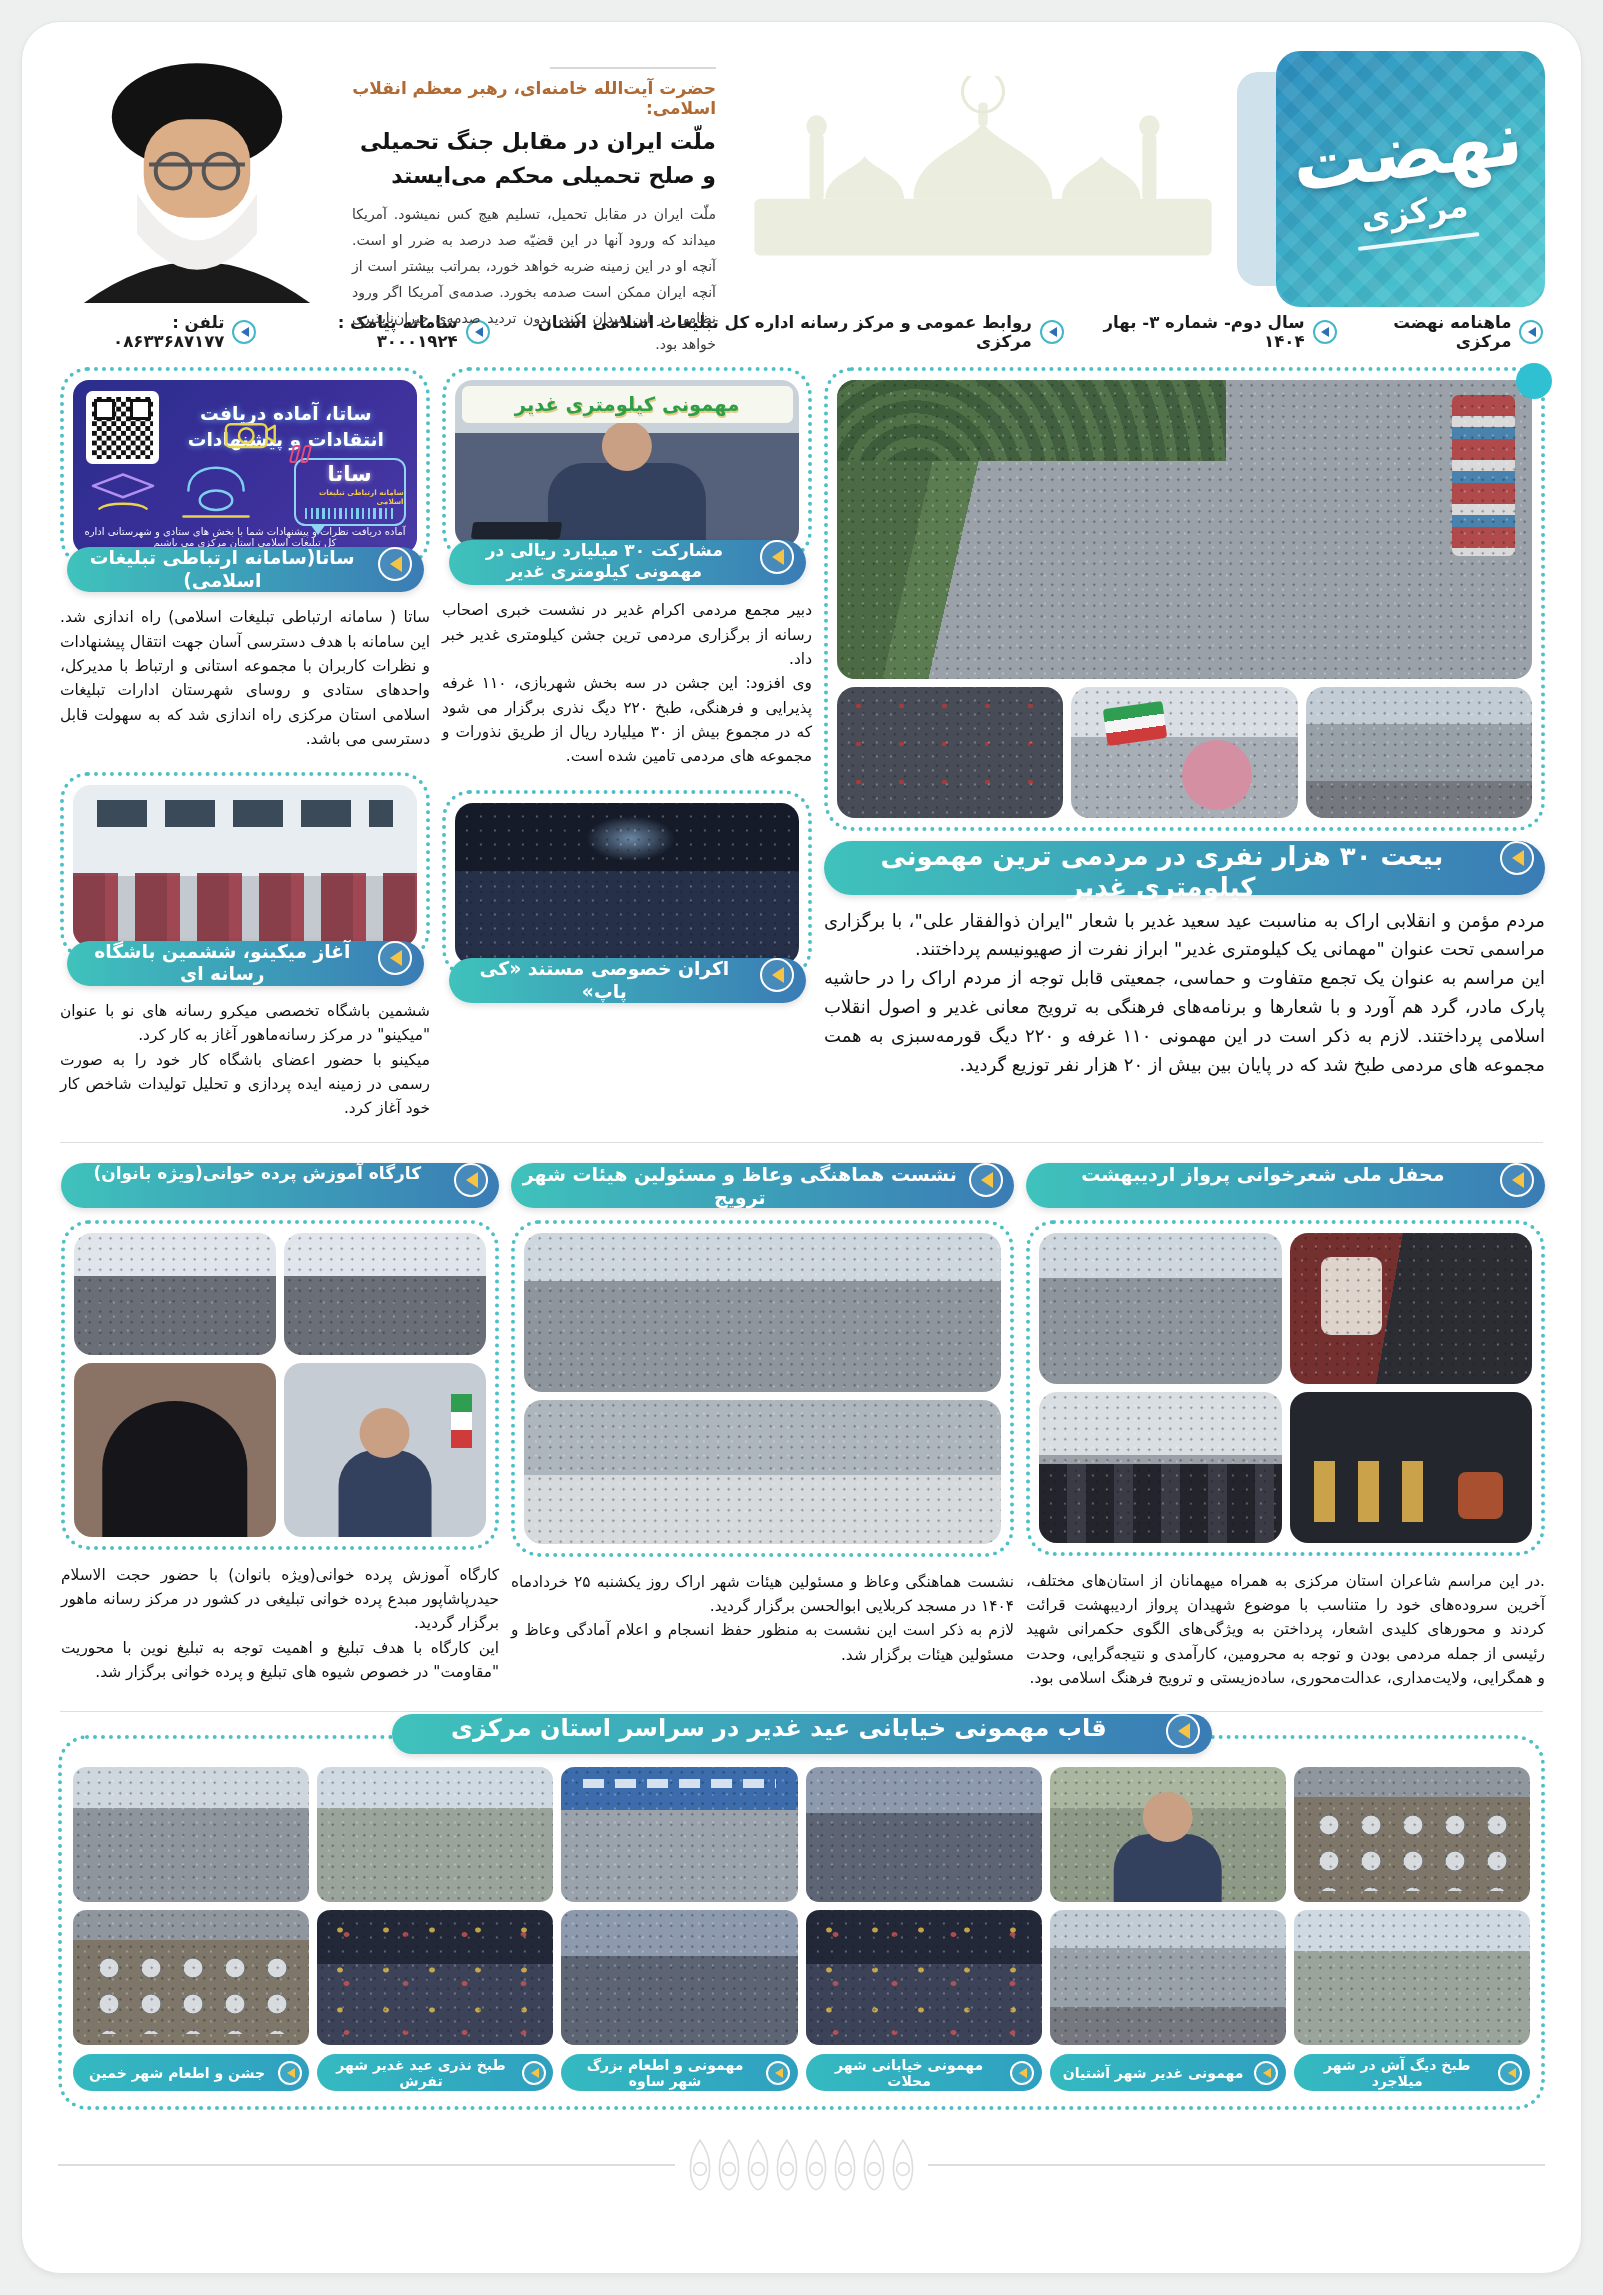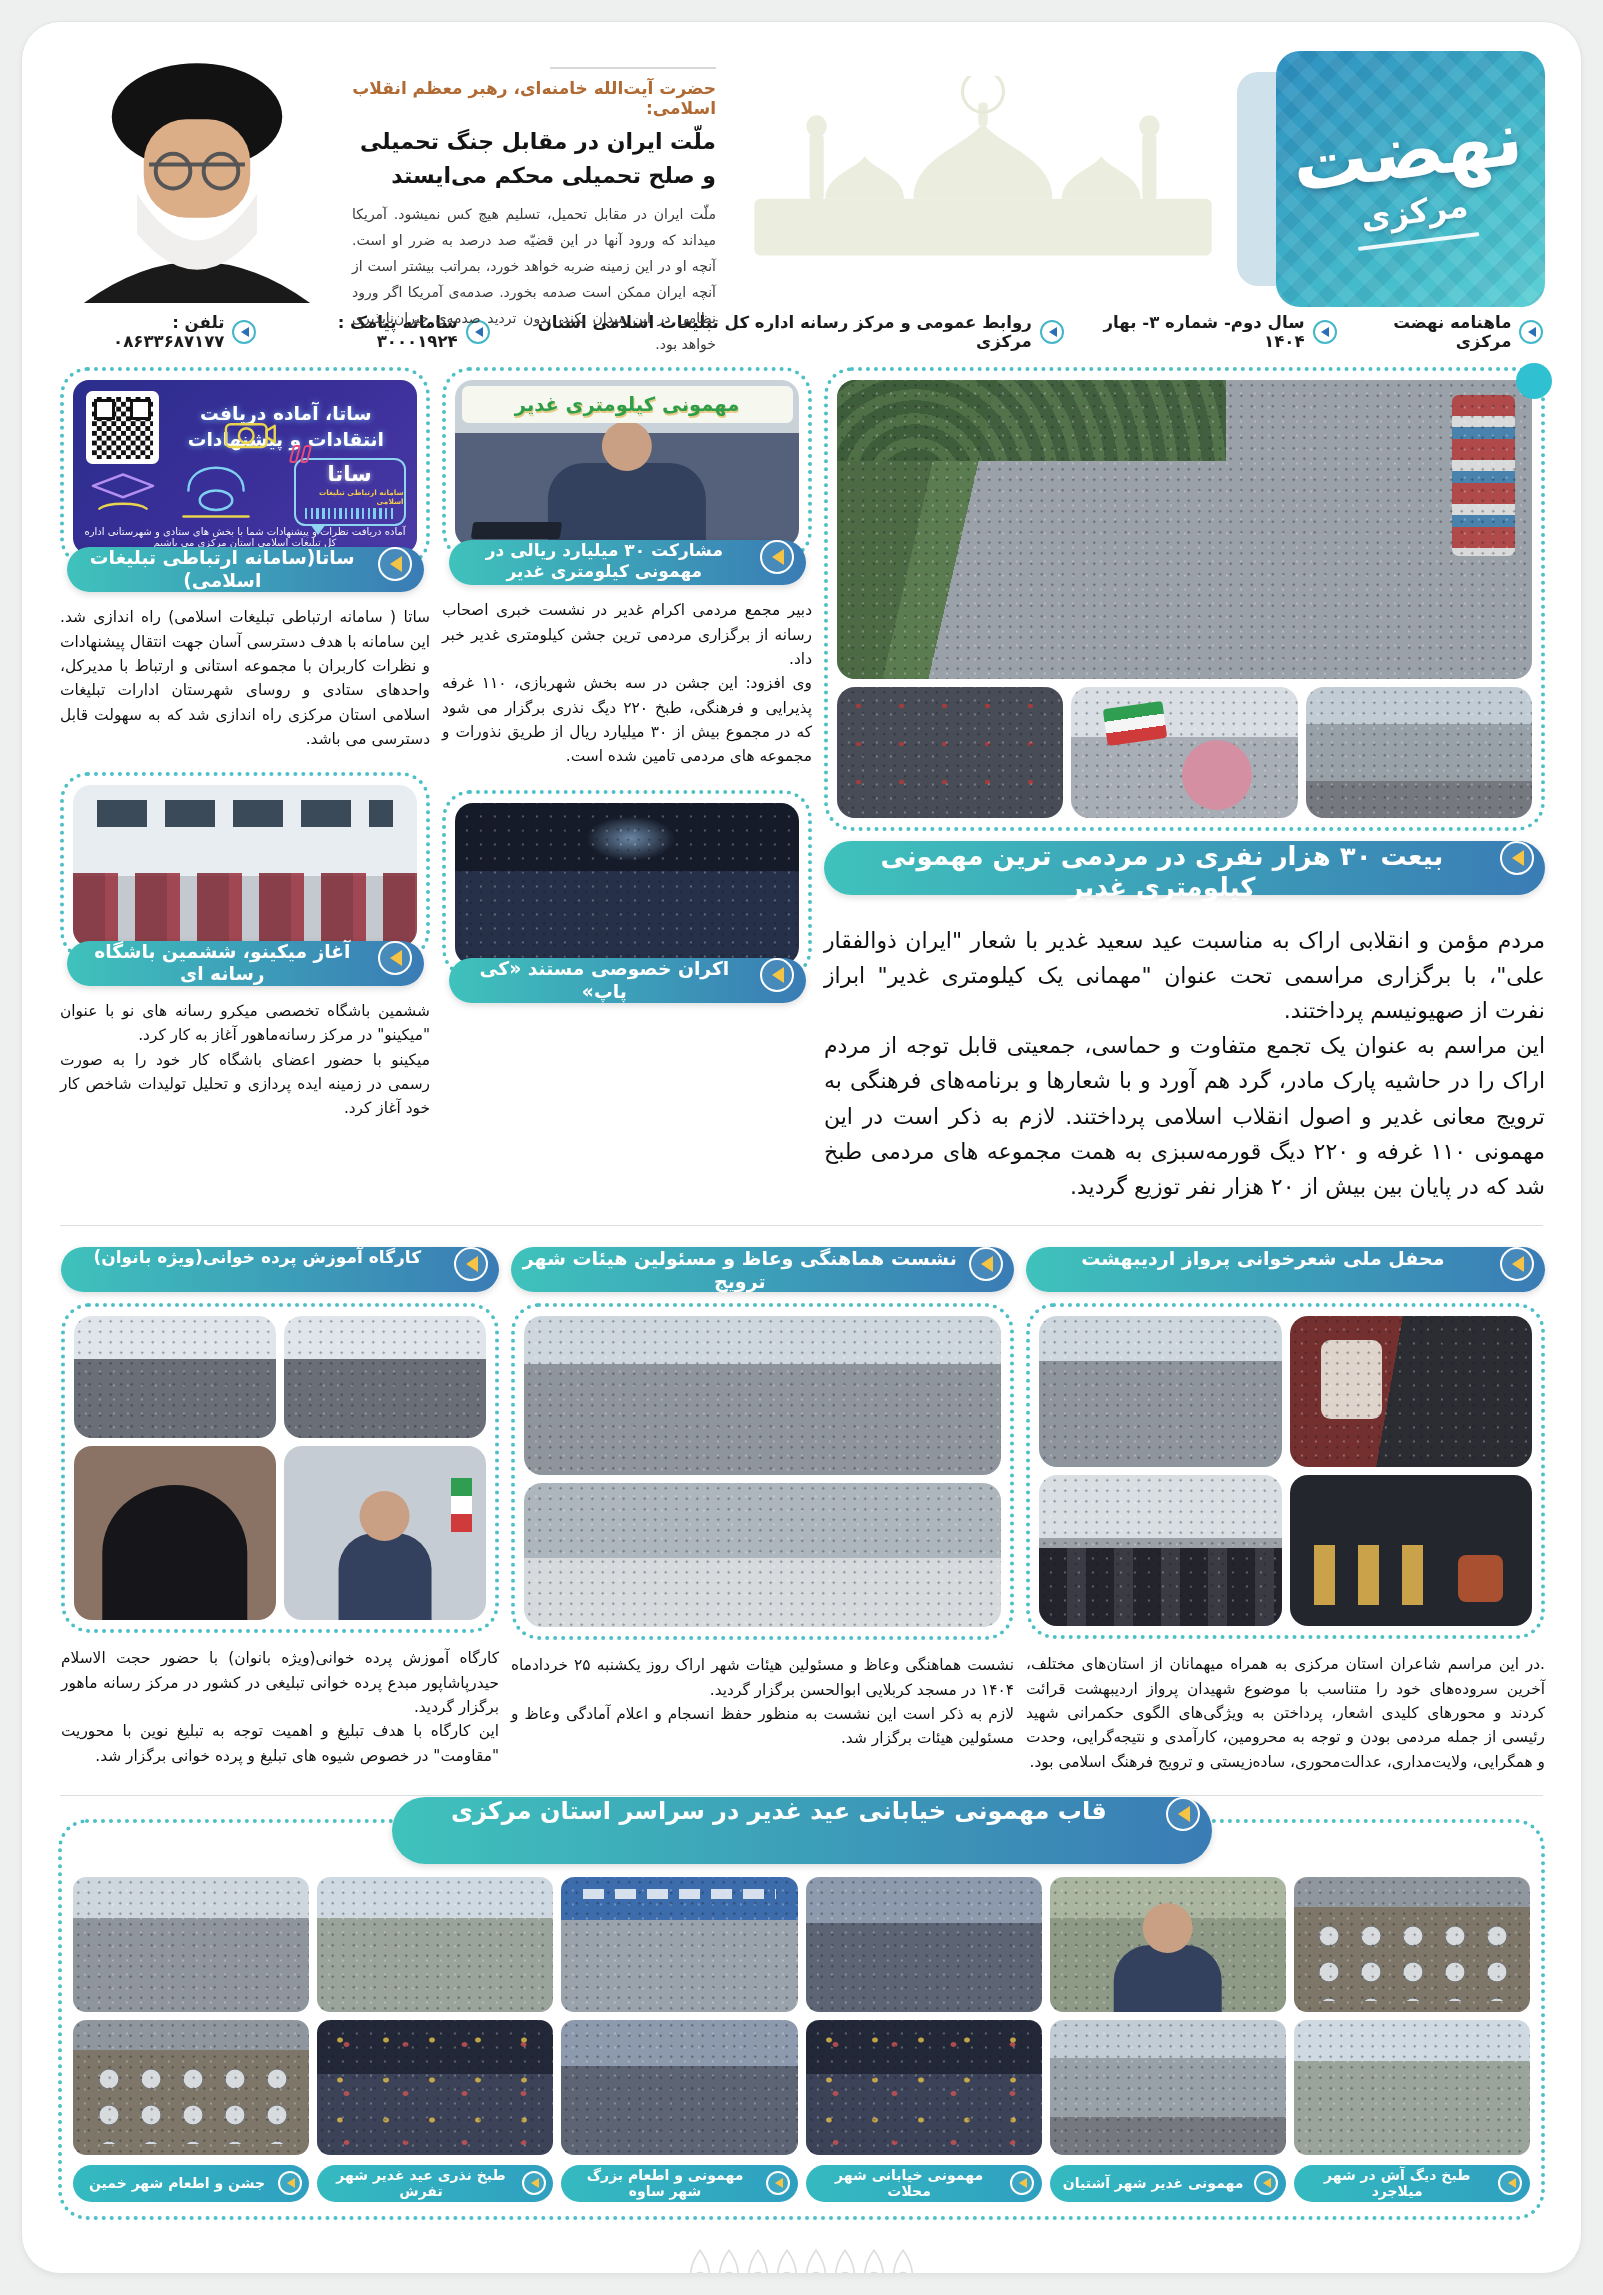--- a/index.html
+++ b/index.html
@@ -40,21 +40,21 @@
 .crowd::after{content:"";position:absolute;inset:0;background-image:radial-gradient(rgba(18,20,30,.36) 1.1px,transparent 1.3px),radial-gradient(rgba(255,255,255,.28) 0.8px,transparent 1px);background-size:10.5px 10.5px,14px 14px;background-position:0 0,4.9px 6.5px}
 .corner-dot{position:absolute;top:-8px;right:-11.4px;width:36px;height:36px;border-radius:50%;background:#2fc0d2;z-index:4}
 .pill{display:flex;gap:11.4px;background:linear-gradient(90deg,#3fc2bc,#3a7cb5);border-radius:36px;padding:0 11.4px;color:#fff;font-weight:bold;position:relative;z-index:3;box-shadow:0 2.4px 7.3px rgba(0,0,0,.14)}
 .pill .txt{flex:1;text-align:center;line-height:1.2}
 .pill-icon{width:34px;height:34px;border:2.4px solid #fff;border-radius:50%;display:flex;align-items:center;justify-content:center;flex:none;background:rgba(255,255,255,.07)}
 .pill-icon i{width:0;height:0;border-top:8px solid transparent;border-bottom:8px solid transparent;border-right:12px solid #f6c445;margin-left:2.4px}
 .h-big{height:54px;font-size:26px;margin-top:9.7px}
 .h-med{height:45px;font-size:18.7px;margin:-19.5px 6.5px 0}
 .h-sm{height:45px;font-size:19px;margin-bottom:11.4px}
 .para{font-size:16.6px;line-height:1.62;color:#101010;text-align:justify;margin-top:13px;white-space:pre-line}
-.para.big{font-size:22px;line-height:1.6;margin-top:28px}
+.para.big{font-size:18px;line-height:1.6;margin-top:12px}
 .para.sm{font-size:15.4px;line-height:1.58}
 .divider{height:0.8px;background:#dcdddd;margin:21px 1.6px}
 
 
 .p-aerial{background:linear-gradient(103deg,#4c6a44 0 15%,#5b7b50 15% 21%,#9aa1a8 21%)}
 .trees{position:absolute;left:0;top:0;width:56%;height:27%;background:repeating-radial-gradient(circle at 20% 130%,#3d5c39 0 13px,#4f7046 13px 24px);opacity:.95}
 .trucks{position:absolute;right:2.5%;top:5%;width:9%;height:54%;background:repeating-linear-gradient(180deg,#b24040 0 21px,#e0e0e0 21px 32px,#3f7fae 32px 44px);border-radius:6.5px;opacity:.9}
 .p-street{background:linear-gradient(180deg,#c2ccd4 0 28%,#98a0a8 28% 72%,#75797f 72%)}
 .p-flag{background:linear-gradient(180deg,#d8dee3 0 38%,#a7aeb5 38%)}
 .flg{position:absolute;left:15%;top:14%;width:60px;height:37px;border-radius:4px;transform:rotate(-8deg);background:linear-gradient(180deg,#2f9e50 0 34%,#f5f5f5 34% 66%,#cf3a3a 66%);z-index:1}
@@ -117,21 +117,21 @@
 .bub-t{color:#fff;font-weight:bold;font-size:21px;line-height:1;text-shadow:0 0 4.9px rgba(255,255,255,.6)}
 .bub-s{color:#f2c94c;font-size:7.3px;font-weight:bold}
 .wave{width:89px;height:11.4px;background:repeating-linear-gradient(90deg,#7fd0f0 0 2.4px,transparent 2.4px 5.7px)}
 .sata-note{position:absolute;bottom:5.7px;left:8px;right:8px;color:#fff;font-size:10px;text-align:center;opacity:.95}
 
 
 .col3a{width:519px}.col3b{width:503px}.col3c{width:438px}
 
 
 .bframe{margin-top:23px;border:4px dotted #4cc0c6;border-radius:29px;padding:11.4px 11.4px 14.6px;position:relative}
-.banner-pill{width:820px;height:67px;font-size:24px;margin:-37px auto 13px}
+.banner-pill{width:820px;height:40px;font-size:24px;margin:-37px auto 13px}
 .pgrid{display:grid;grid-template-columns:repeat(6,1fr);gap:8px}
 .pgrid .ph{height:135px;border-radius:13px}
 .cap-row{display:flex;gap:8px;margin-top:9.7px}
 .cap{flex:1;height:37px;background:linear-gradient(90deg,#35bac0,#2f9fc0);border-radius:21px;display:flex;align-items:center;gap:4.9px;padding:0 7.3px;color:#fff;font-weight:bold;font-size:14px}
 .cap .txt{flex:1;text-align:center}
 .cap .pill-icon{width:24px;height:24px;border-width:2px}
 .cap .pill-icon i{border-top-width:5.7px;border-bottom-width:5.7px;border-right-width:8px}
 
 
 .foot{margin-top:28px;display:flex;align-items:center}

